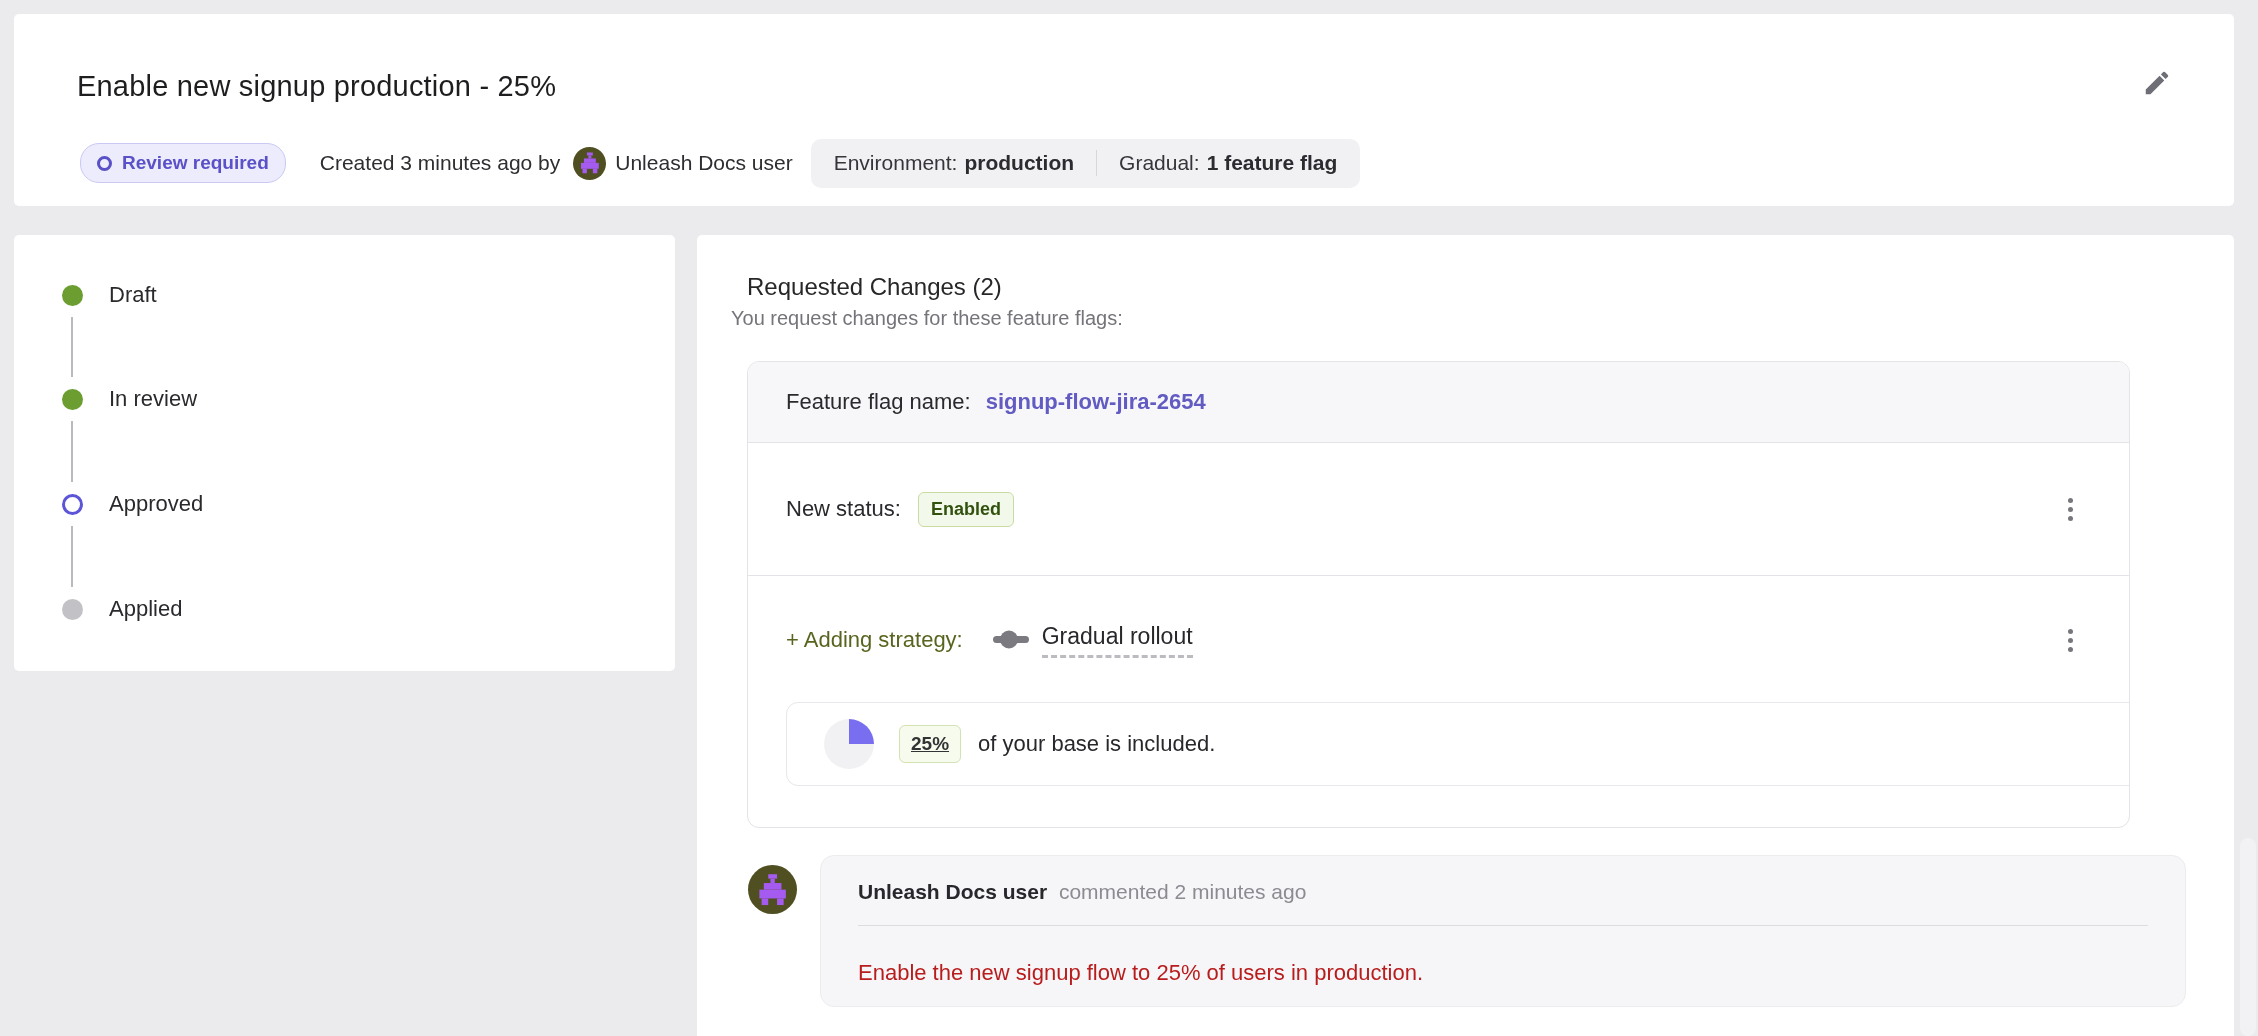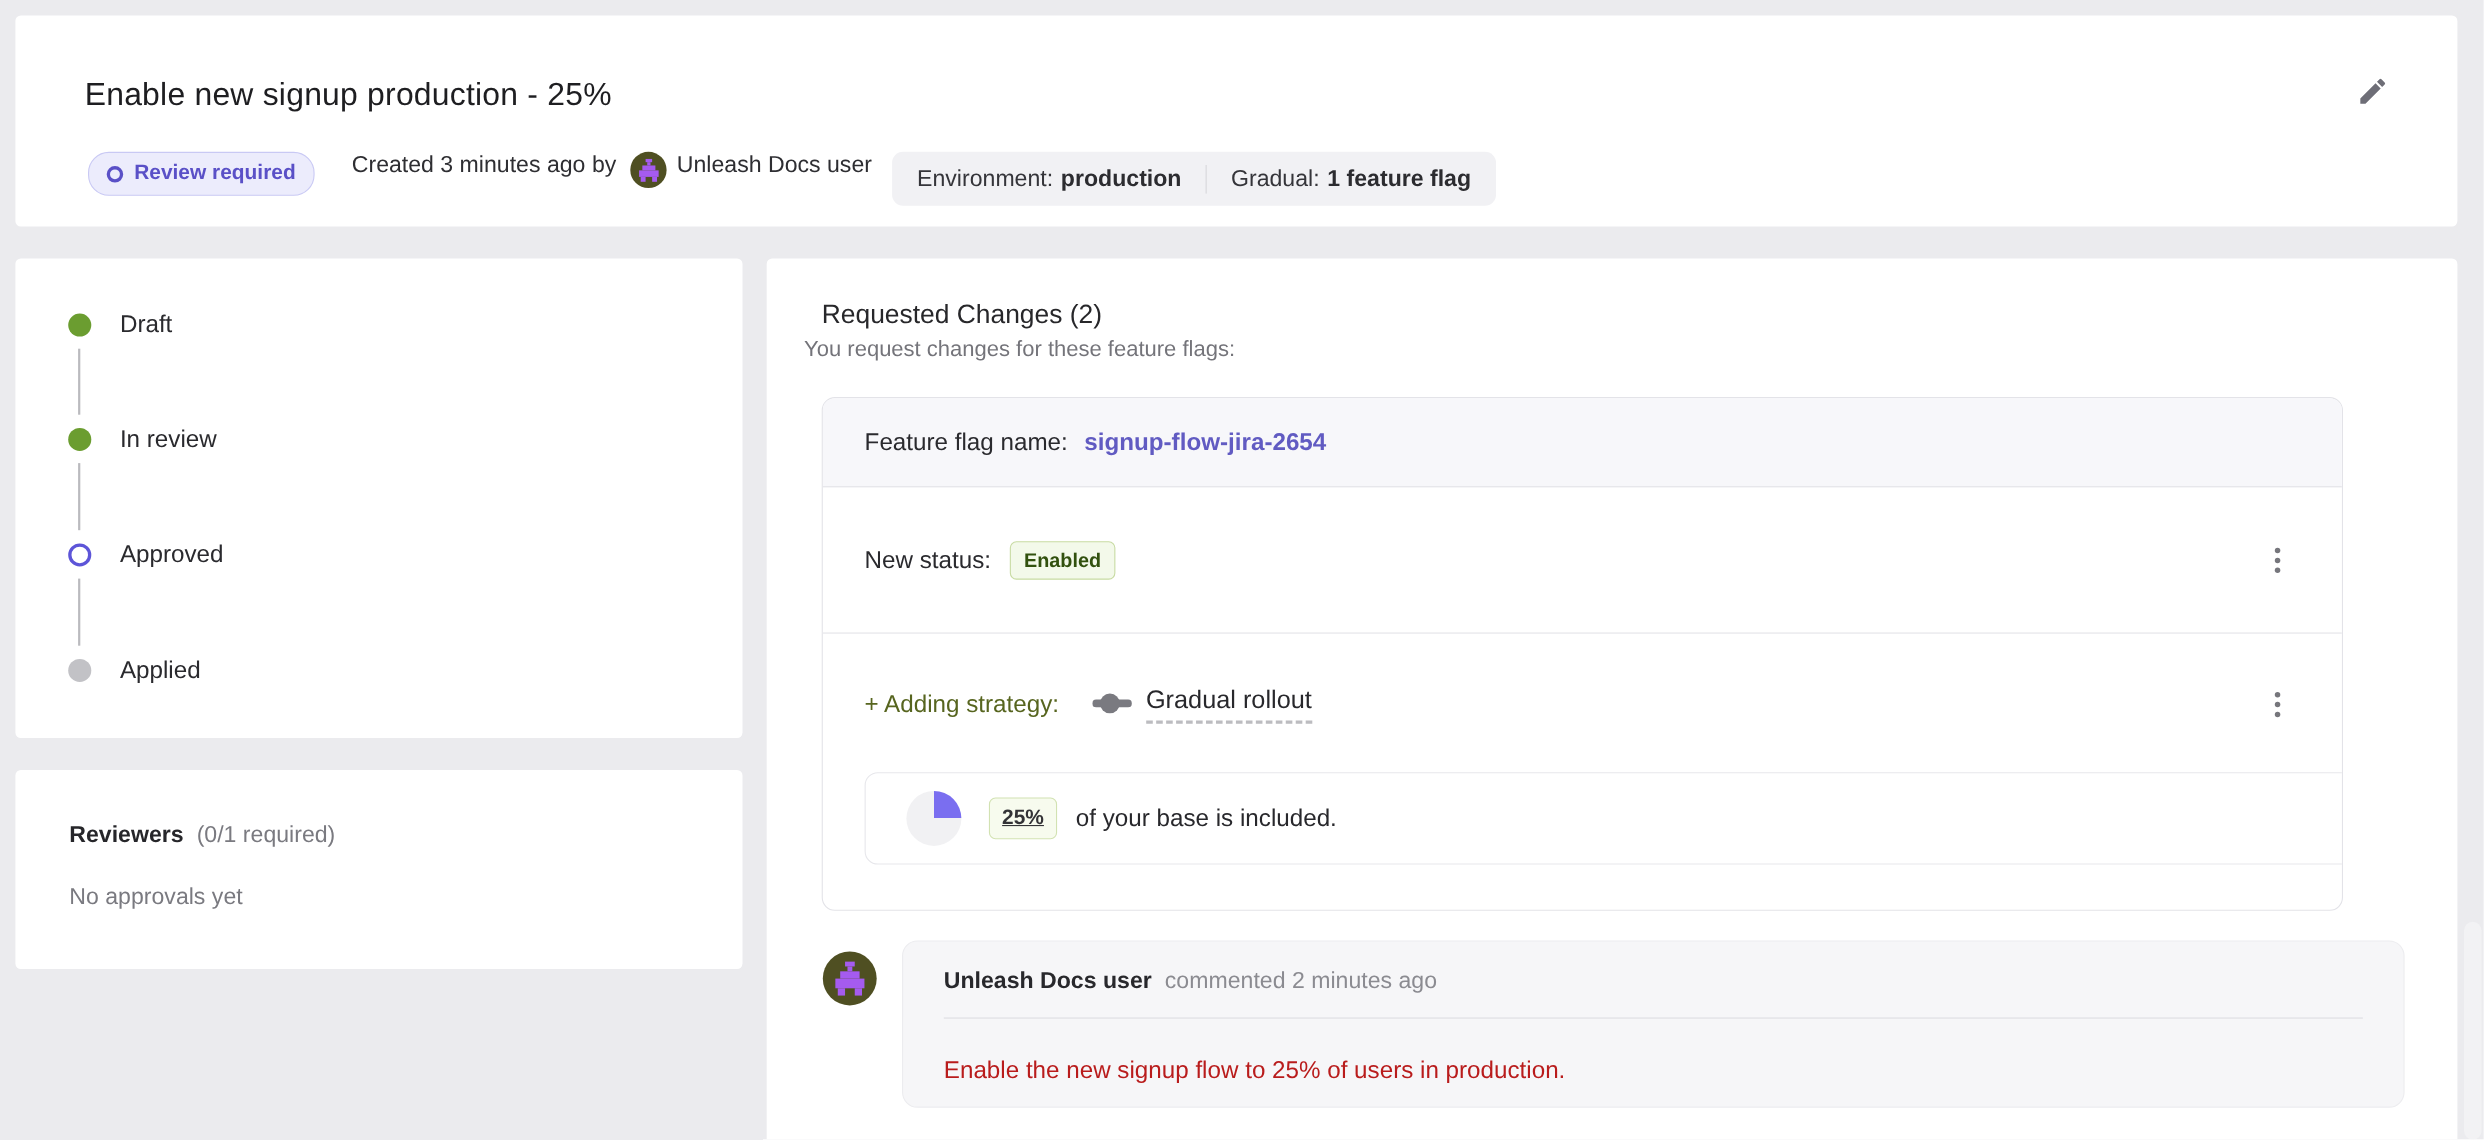--- a/index.html
+++ b/index.html
@@ -7,21 +7,21 @@
     position:relative; width:2258px; height:1036px; overflow:hidden;
     background:#ebebee; font-family:"Liberation Sans", sans-serif; color:#28282c;
   }
   .card{position:absolute; background:#fff; border-radius:5px;}
 
   
   .header-card{left:14px; top:14px; width:2220px; height:192px;}
   .page-title{position:absolute; left:63px; top:56px; margin:0; font-size:29px; font-weight:500; color:#1e1e21; letter-spacing:.2px;}
   .edit-btn{position:absolute; right:54px; top:46px; width:46px; height:46px; border:none; background:transparent; cursor:pointer; display:flex; align-items:center; justify-content:center; border-radius:50%;}
   .edit-btn svg{width:30px; height:30px; fill:#6e6e77;}
-  .header-meta{position:absolute; left:66px; top:124px; height:50px; display:flex; }
+  .header-meta{position:absolute; left:66px; top:124px; height:50px; display:flex; align-items:center;}
   .review-badge{display:inline-flex; align-items:center; gap:10px; height:38px; padding:0 16px; background:#ececfc; border:1px solid #c9c9f4; border-radius:19px; margin-right:34px;}
   .review-circle{width:15px; height:15px; border:3px solid #5a50c7; border-radius:50%; box-sizing:border-box;}
   .review-label{font-size:19px; font-weight:700; color:#5a50c7;}
   .created-text{font-size:21px; color:#2e2e32; margin-right:13px;}
   .avatar{display:inline-flex; align-items:center; justify-content:center; border-radius:50%; background:#4f4f22; overflow:hidden;}
   .avatar-sm{width:33px; height:33px; margin-right:9px;}
   .avatar svg{width:72%; height:72%;}
   .author-name{font-size:21px; color:#2e2e32;}
   .env-pill{display:flex; align-items:center; height:49px; margin-left:18px; padding:0 23px; background:#f1f1f4; border-radius:10px; font-size:21px; color:#35353a;}
   .env-pill b{font-weight:700; margin-left:7px; color:#2c2c30;}
@@ -133,27 +133,20 @@
       <span class="t-dot current"></span>
       <span class="t-label">Approved</span>
     </div>
     <div class="t-line" style="top:291px;height:61px"></div>
     <div class="t-step" style="top:353px">
       <span class="t-dot pending"></span>
       <span class="t-label">Applied</span>
     </div>
   </section>
 
-  <section class="card reviewers-card">
-    <div class="rev-title">
-      <b>Reviewers</b>
-      <span>(0/1 required)</span>
-    </div>
-    <div class="rev-empty">No approvals yet</div>
-  </section>
 
   <section class="card main-card">
     <h2 class="changes-title">Requested Changes (2)</h2>
     <p class="changes-subtitle">You request changes for these feature flags:</p>
 
     <div class="flag-card">
       <div class="flag-header">
         <span>Feature flag name:</span>
         <a class="flag-link">signup-flow-jira-2654</a>
       </div>

